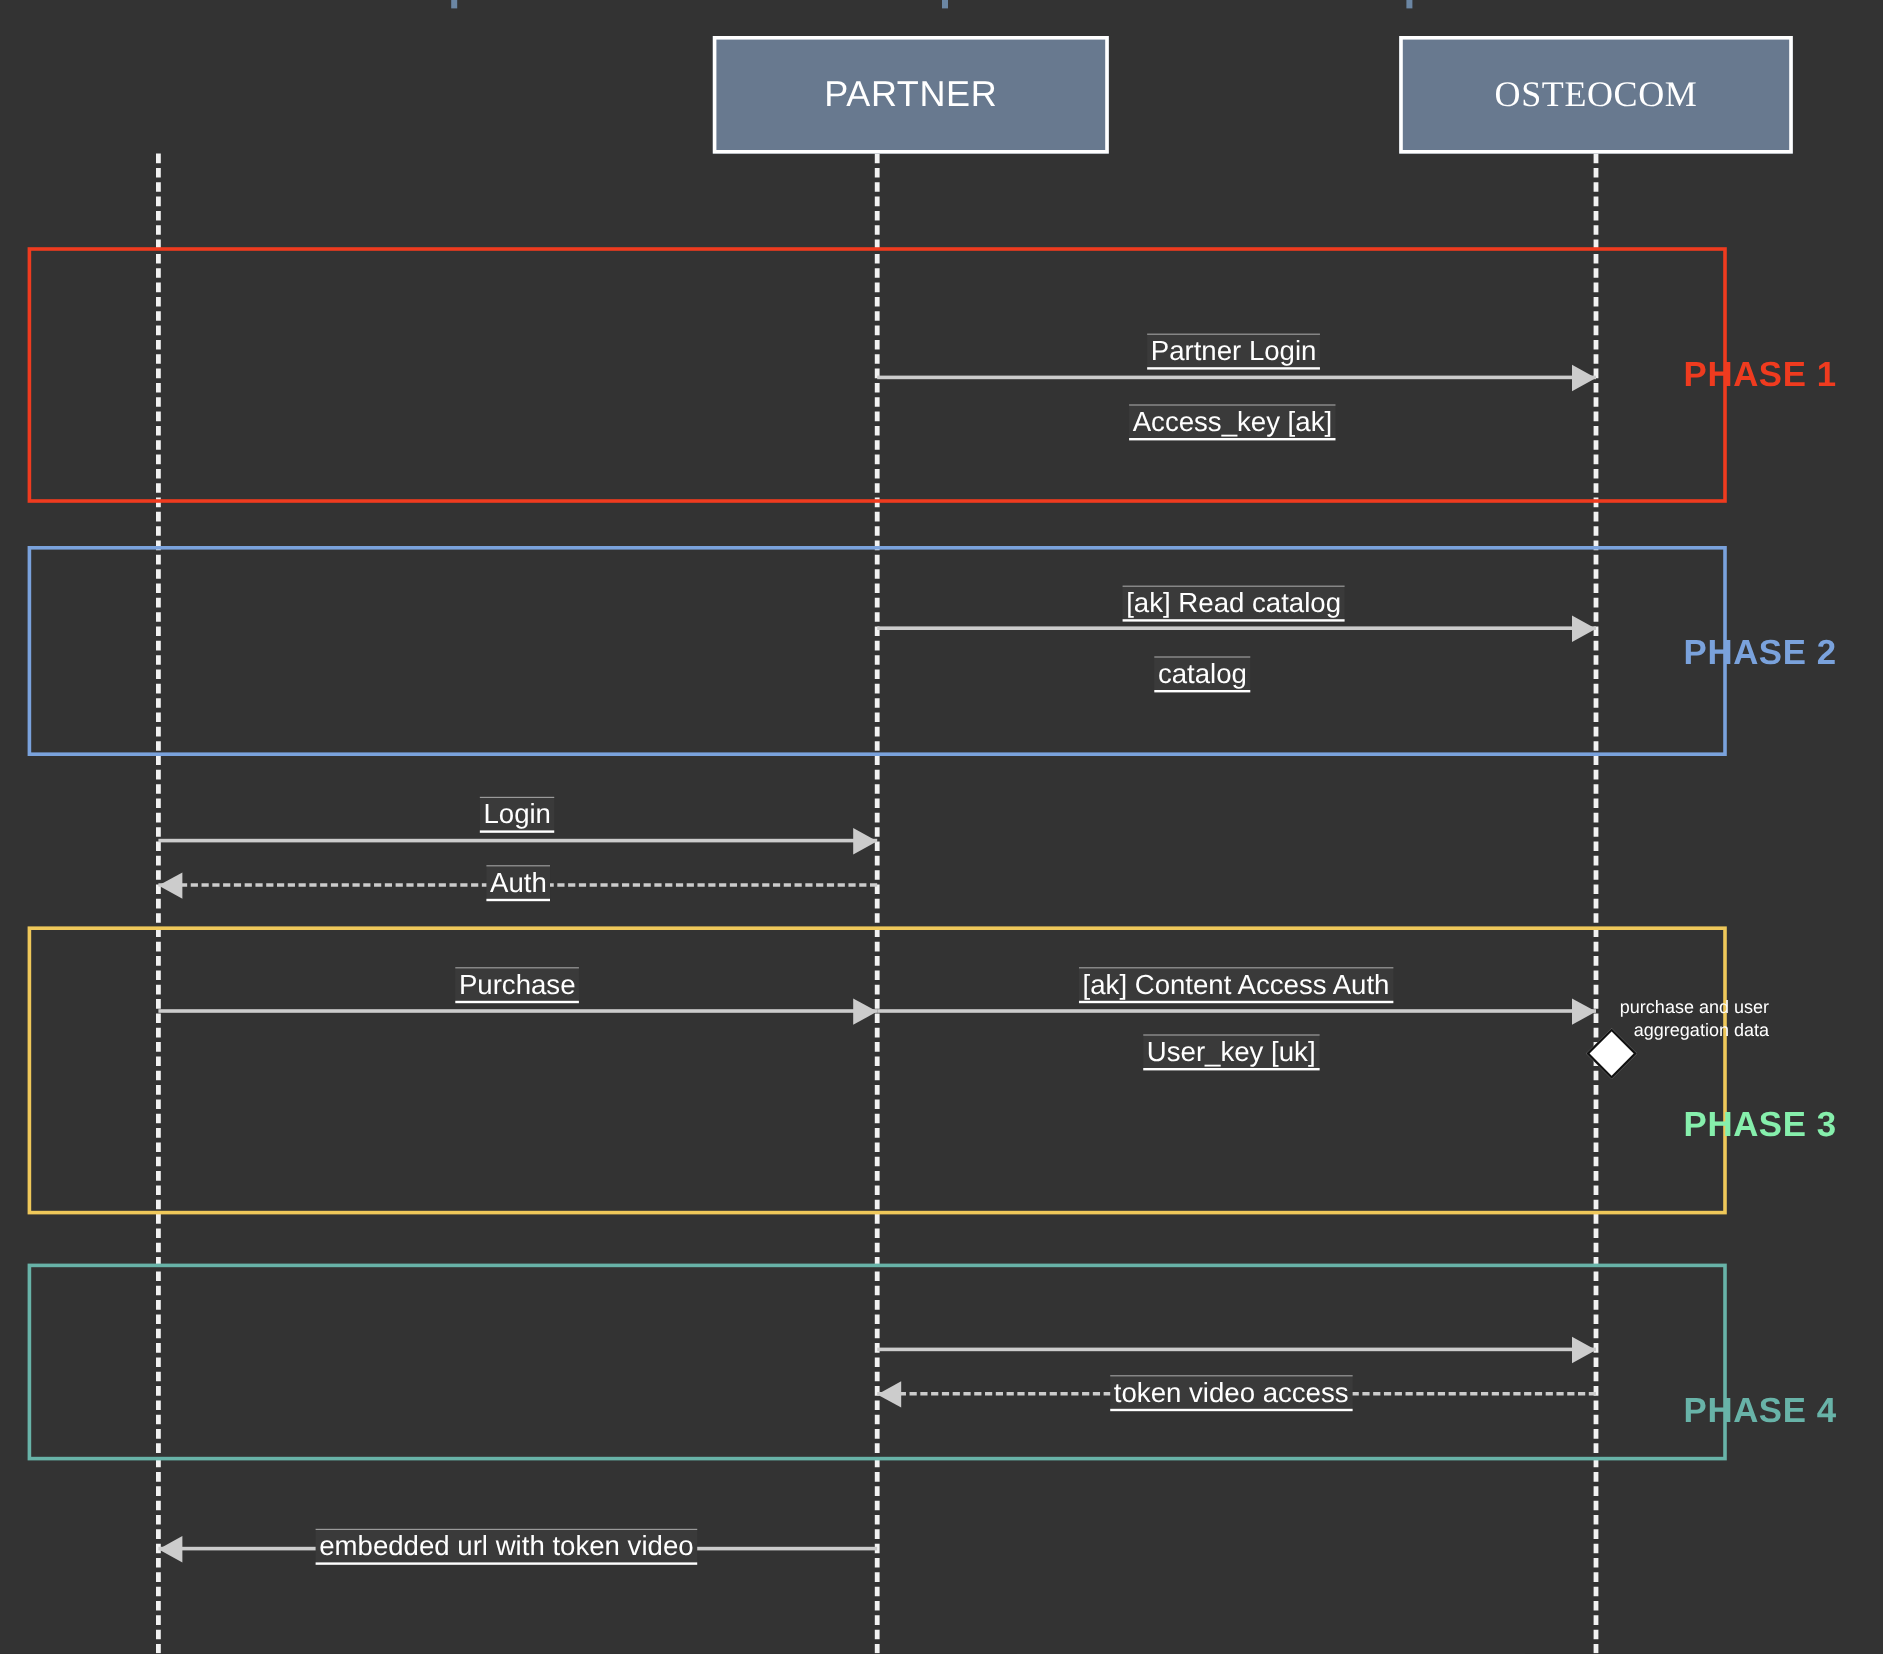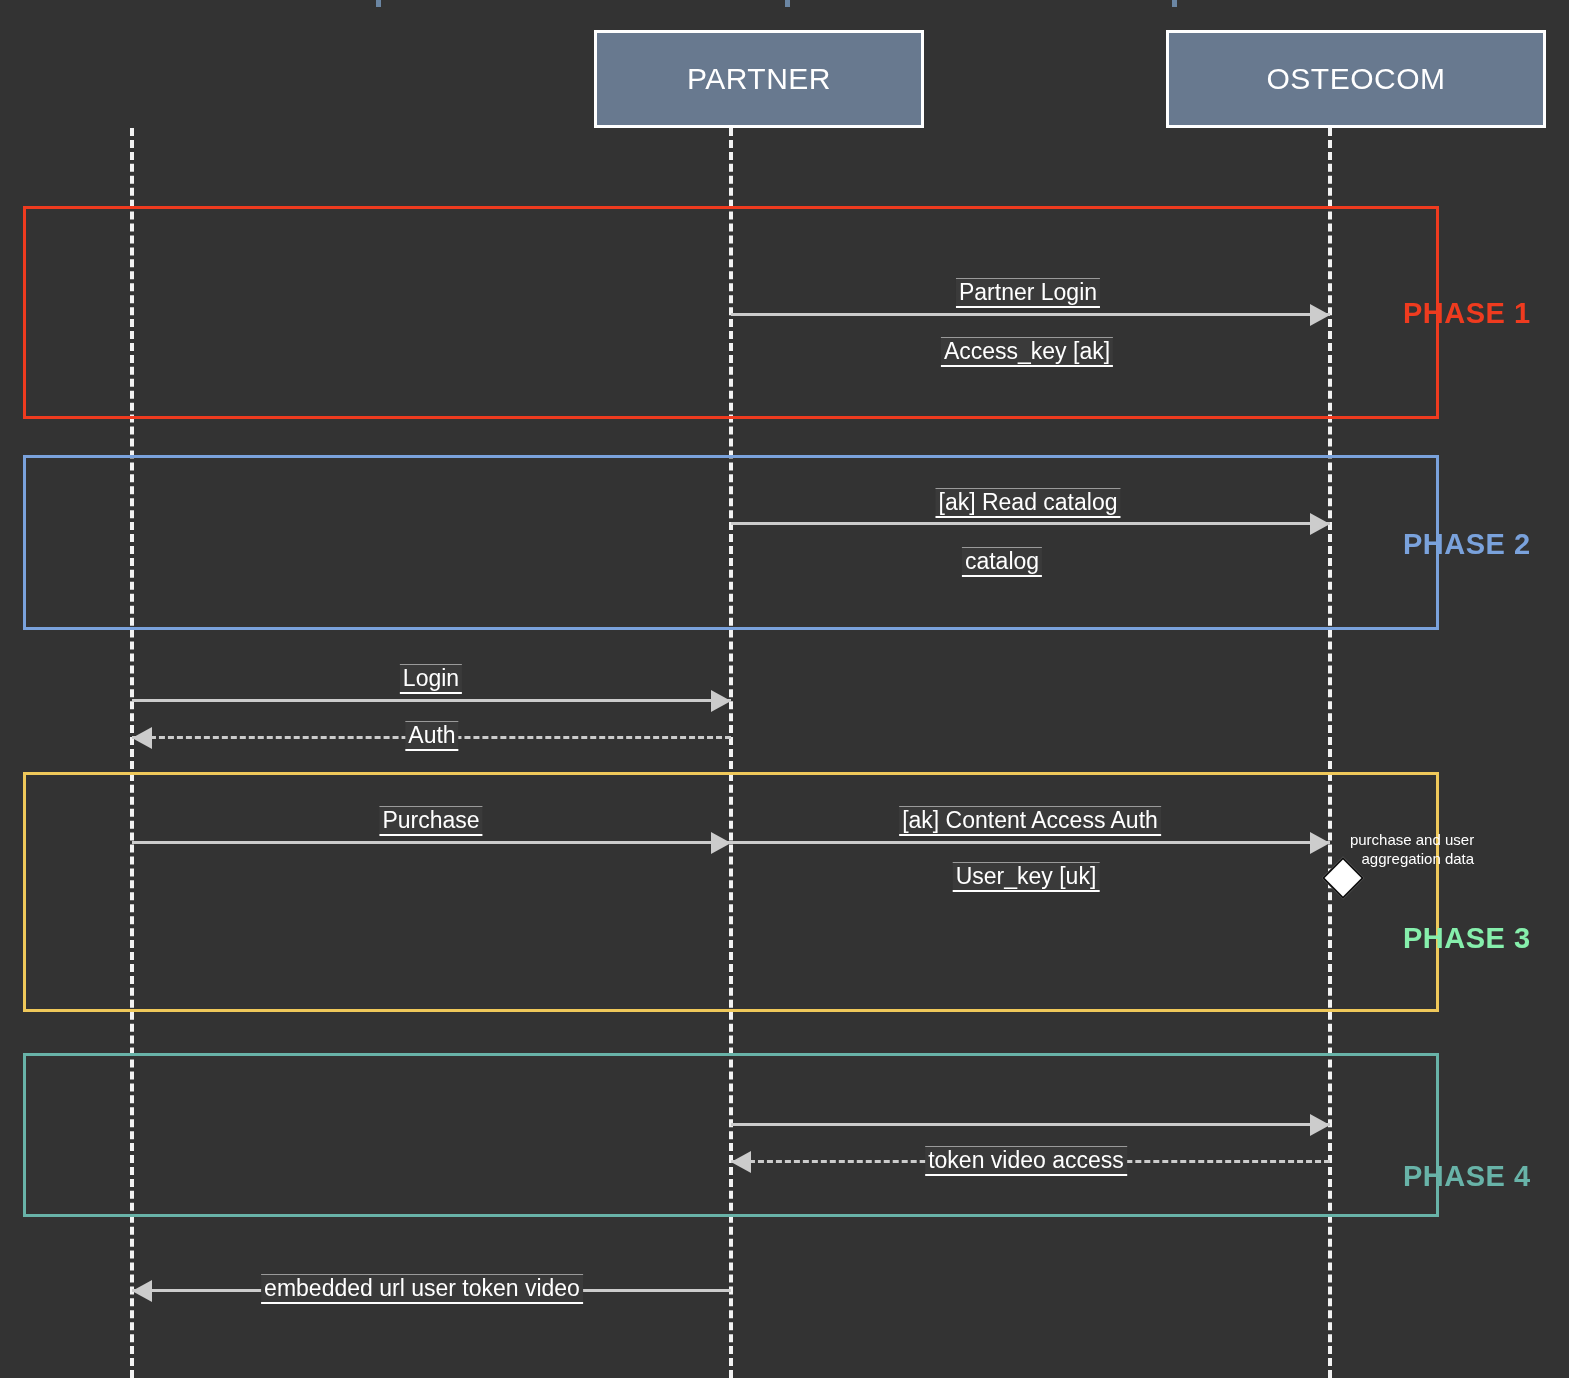--- a/index.html
+++ b/index.html
@@ -132,21 +132,21 @@
     <div class="phase-label" style="left: 1403px; top: 297px; color: rgb(239, 59, 31); text-align: right;">PHASE 1</div>
     <div class="phase-frame" style="left: 23px; top: 455px; width: 1416px; height: 175px; border-color: rgb(122, 162, 220);"></div>
     <div class="phase-label" style="left: 1403px; top: 528px; color: rgb(122, 162, 220); text-align: center;">PHASE 2</div>
     <div class="phase-frame" style="left: 23px; top: 772px; width: 1416px; height: 240px; border-color: rgb(239, 200, 90);"></div>
     <div class="phase-label" style="left: 1403px; top: 911px; color: #86efac; margin-top: 11px;">PHASE 3</div>
     <div class="phase-frame" style="left: 23px; top: 1053px; width: 1416px; height: 164px; border-color: rgb(104, 179, 168);"></div>
     <div class="phase-label" style="left: 1403px; top: 1160px; color: rgb(104, 179, 168);">PHASE 4</div>
     <div class="participant-box" style="left: 566px; top: 30px; width: 330px; height: 98px; margin-left: 28px;">
       <span class="participant-label">PARTNER</span>
     </div>
-    <div class="participant-box" style="left: 1166px; top: 30px; width: 380px; height: 98px;">
+    <div class="participant-box" style="left: 1166px; top: 30px; width: 328px; height: 98px; font-family: Liberation Serif, serif;">
       <span class="participant-label">OSTEOCOM</span>
     </div>
     <div class="msg-line" style="left: 731px; top: 313px; width: 599px;"></div>
     <div class="arrow-head right" style="top: 304px; left: 1310px;"></div>
     <div class="msg-label" style="left: 1028px; top: 278px;">Partner Login</div>
     <div class="msg-label" style="left: 1027px; top: 337px;">Access_key [ak]</div>
     <div class="msg-line" style="left: 731px; top: 522px; width: 599px;"></div>
     <div class="arrow-head right" style="top: 513px; left: 1310px;"></div>
     <div class="msg-label" style="left: 1028px; top: 488px;">[ak] Read catalog</div>
     <div class="msg-label" style="left: 1002px; top: 547px;">catalog</div>
@@ -163,17 +163,17 @@
     <div class="arrow-head right" style="top: 832px; left: 1310px;"></div>
     <div class="msg-label" style="left: 1030px; top: 806px;">[ak] Content Access Auth</div>
     <div class="msg-label" style="left: 1026px; top: 862px;">User_key [uk]</div>
     <div class="msg-line" style="left: 731px; top: 1123px; width: 599px;"></div>
     <div class="arrow-head right" style="top: 1114px; left: 1310px;"></div>
     <div class="msg-line dashed" style="left: 731px; top: 1160px; width: 599px;"></div>
     <div class="arrow-head left" style="top: 1151px; left: 731px;"></div>
     <div class="msg-label" style="left: 1026px; top: 1146px;">token video access</div>
     <div class="msg-line" style="left: 132px; top: 1289px; width: 599px;"></div>
     <div class="arrow-head left" style="top: 1280px; left: 132px;"></div>
-    <div class="msg-label" style="left: 422px; top: 1274px;">embedded url user token video</div>
+    <div class="msg-label" style="left: 422px; top: 1274px;">embedded url with token video</div>
     <div class="diamond" style="left: 1343px; top: 878px;"></div>
     <div class="note-text" style="left: 1412px; top: 831px;">purchase and user
 aggregation data</div>
   </div>
 
 </body></html>

